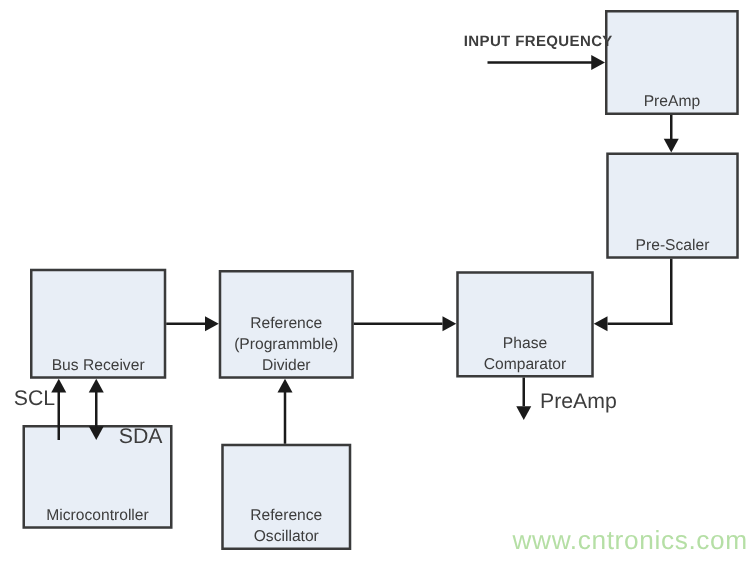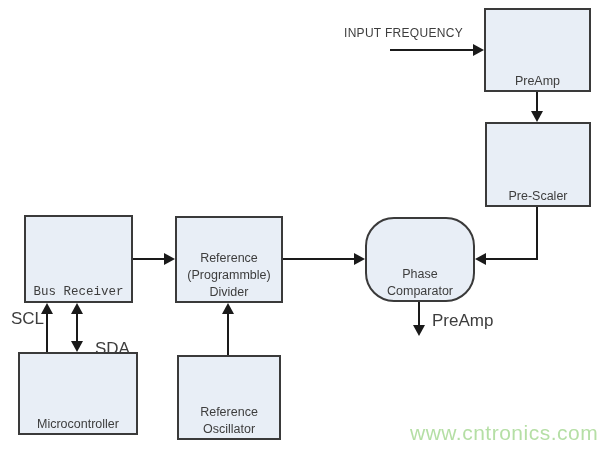--- a/index.html
+++ b/index.html
@@ -44,22 +44,23 @@
   .ah-down  { border-left: 6px solid transparent; border-right: 6px solid transparent; border-top: 11px solid var(--line); }
   .ah-up    { border-left: 6px solid transparent; border-right: 6px solid transparent; border-bottom: 11px solid var(--line); }
   .free-label {
     position: absolute;
     color: var(--text);
     font-size: 17px;
     white-space: nowrap;
   }
   .input-freq {
     font-size: 12px;
-    font-weight: 400;
+    font-weight: 700;
     letter-spacing: 0.3px;
+    margin-left: 27px;
   }
   .watermark {
     position: absolute;
     left: 410px;
     top: 421px;
     color: var(--watermark);
     font-size: 21px;
     letter-spacing: 0.5px;
     white-space: nowrap;
   }
@@ -70,36 +71,36 @@
 <div class="canvas">
 
   <div class="box" style="left:484px; top:8px; width:107px; height:84px;">
     <span class="box-label">PreAmp</span>
   </div>
 
   <div class="box" style="left:485px; top:122px; width:106px; height:85px;">
     <span class="box-label">Pre-Scaler</span>
   </div>
 
-  <div class="box" style="left:365px; top:217px; width:110px; height:85px;border-radius:29px;">
+  <div class="box" style="left:365px; top:217px; width:110px; height:85px;">
     <span class="box-label">Phase
 Comparator</span>
   </div>
 
   <div class="box" style="left:175px; top:216px; width:108px; height:87px;">
     <span class="box-label">Reference
 (Programmble)
 Divider</span>
   </div>
 
-  <div class="box" style="left:24px; top:215px; width:109px; height:88px;font-family:Liberation Mono, monospace;">
+  <div class="box" style="left:24px; top:215px; width:109px; height:88px;">
     <span class="box-label">Bus Receiver</span>
   </div>
 
-  <div class="box" style="left:18px; top:352px; width:120px; height:83px;">
+  <div class="box" style="left:18px; top:340px; width:120px; height:83px;">
     <span class="box-label">Microcontroller</span>
   </div>
 
   <div class="box" style="left:177px; top:355px; width:104px; height:85px;">
     <span class="box-label">Reference
 Oscillator</span>
   </div>
 
   <span class="free-label input-freq" style="left:344px; top:26px;">INPUT FREQUENCY</span>
   <div class="line" style="left:390px; top:49px; width:84px; height:2px;"></div>

